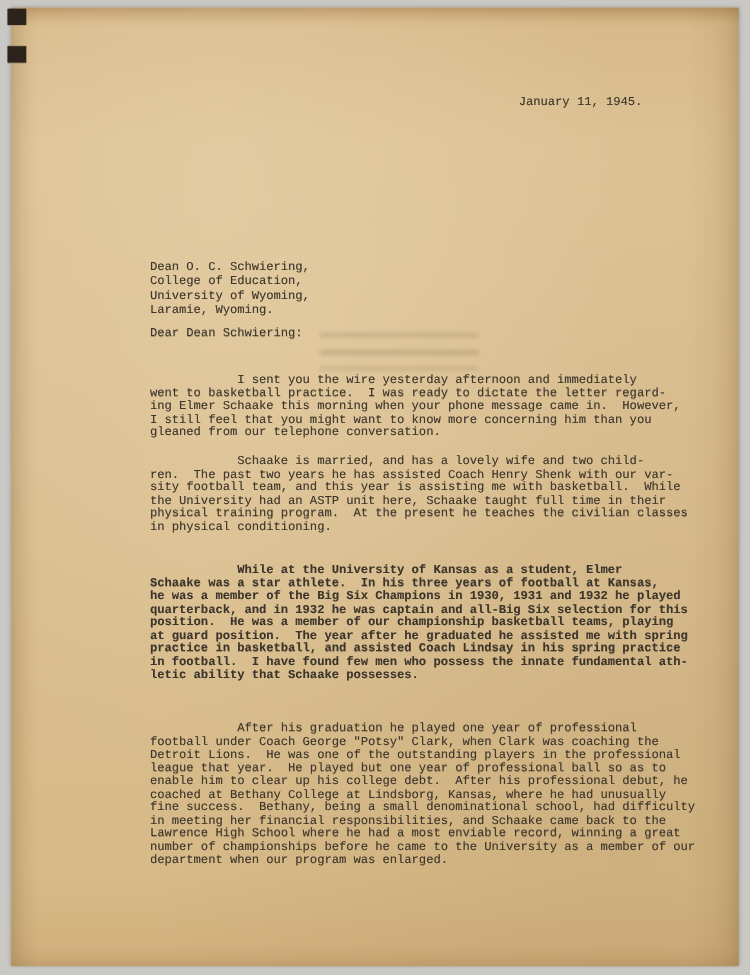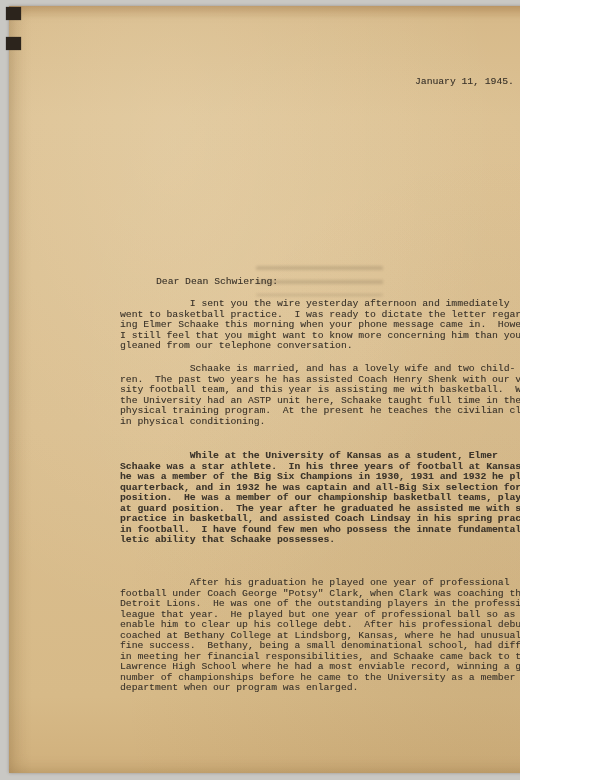--- a/index.html
+++ b/index.html
@@ -1,18 +1,18 @@
 <!DOCTYPE html>
 <html><head>
 <meta charset="utf-8">
 <style>
   html, body { margin: 0; padding: 0; }
   .scene {
     position: relative;
-    width: 520px;
+    width: 600px;
     height: 780px;
     background: #c9c8c4;
     overflow: hidden;
     font-family: "Liberation Mono", "DejaVu Sans Mono", monospace;
   }
   .paper {
     position: absolute;
     left: 9px;
     top: 6px;
     width: 582px;
@@ -57,24 +57,28 @@
 
 <div class="scene">
 
   <div class="paper"></div>
 
   <div class="mark" style="left:6px; top:7px; width:15px; height:13px;"></div>
   <div class="mark" style="left:6px; top:37px; width:15px; height:13px;"></div>
 
   <div class="txt" style="left:415px; top:77px;">January 11, 1945.</div>
 
+  <div class="txt address" style="left:120px; top:208px;">Dean O. C. Schwiering,
+College of Education,
+University of Wyoming,
+Laramie, Wyoming.</div>
 
   <div class="smudge" style="left:256px; top:266px; width:127px; height:30px;"></div>
 
-  <div class="txt" style="left:120px; top:277px;margin-left:36px;">Dear Dean Schwiering:</div>
+  <div class="txt" style="left:120px; top:262px;">Dear Dean Schwiering:</div>
 
   <div class="txt" style="left:120px; top:364px;">            Schaake is married, and has a lovely wife and two child-
 ren.  The past two years he has assisted Coach Henry Shenk with our var-
 sity football team, and this year is assisting me with basketball.  While
 the University had an ASTP unit here, Schaake taught full time in their
 physical training program.  At the present he teaches the civilian classes
 in physical conditioning.</div>
 
   <div class="txt" style="left:120px; top:299px;">            I sent you the wire yesterday afternoon and immediately
 went to basketball practice.  I was ready to dictate the letter regard-

